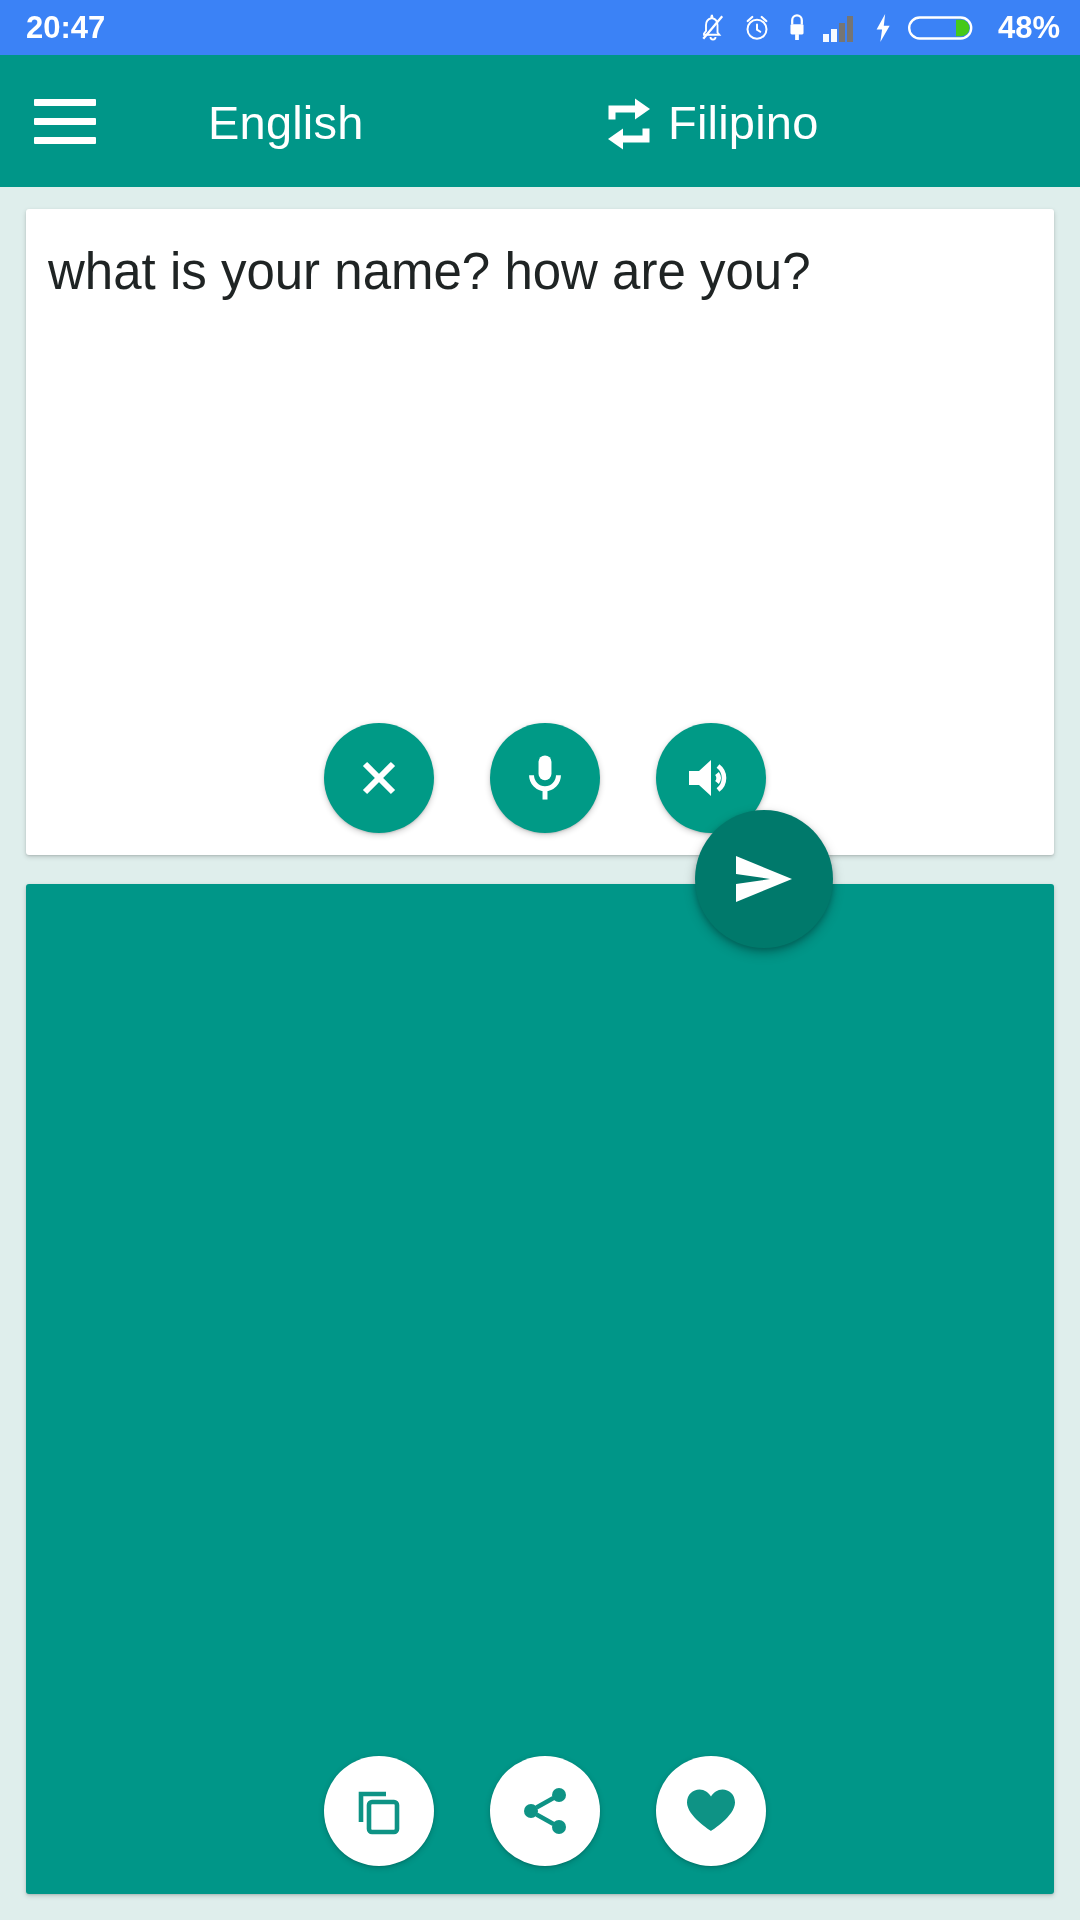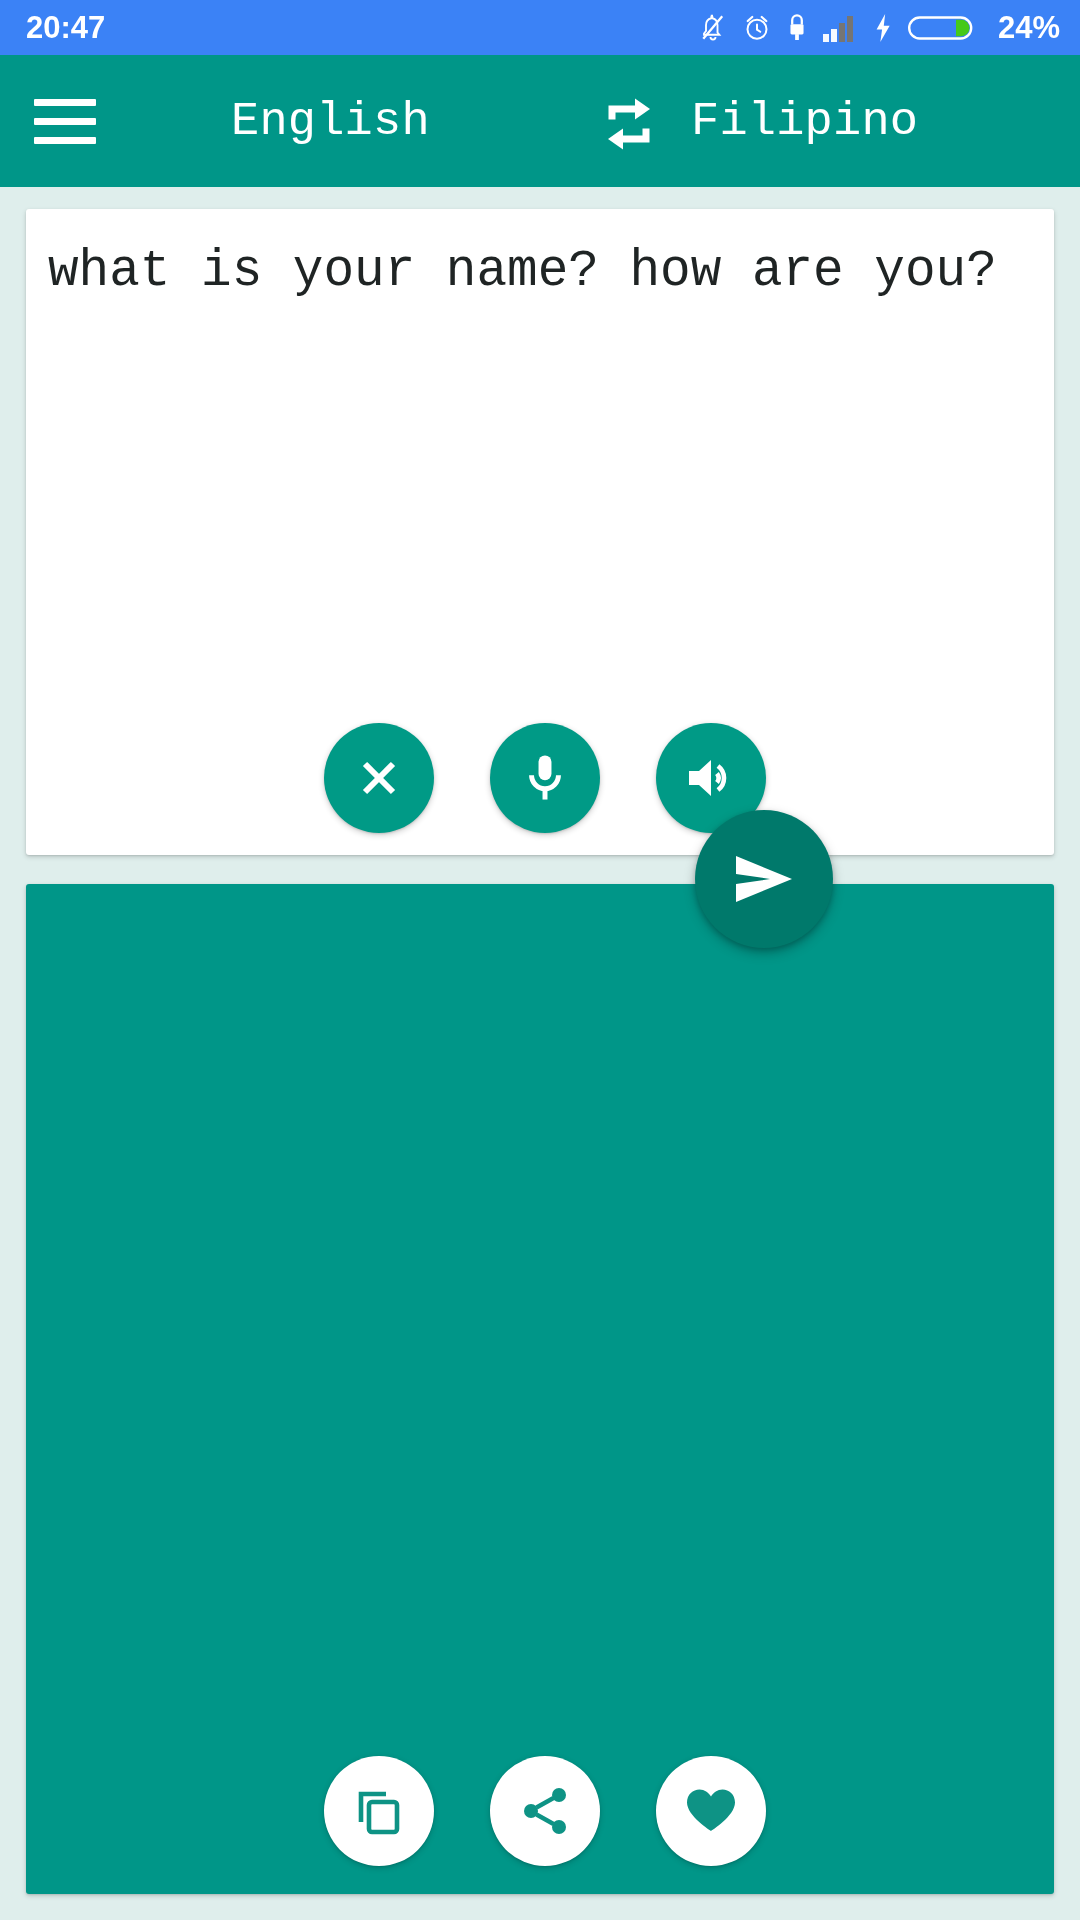--- a/index.html
+++ b/index.html
@@ -84,22 +84,21 @@
     background: #ffffff;
     border-radius: 1px;
   }
   .lang-label {
     position: absolute;
     color: #ffffff;
     font-size: 47px;
     font-weight: normal;
     letter-spacing: 0.2px;
     white-space: nowrap;
-    font-family: Liberation Mono, monospace;
-    margin-left: 23px;
+    font-family: Liberation Sans, sans-serif;
   }
   #lang-source { left: 208px; top: 40px; }
   #lang-target { left: 668px; top: 40px; }
 
   #swap-button {
     position: absolute;
     left: 598px;
     top: 38px;
     width: 62px;
     height: 62px;
@@ -122,21 +121,21 @@
   }
   #input-text {
     position: absolute;
     left: 22px;
     top: 32px;
     right: 24px;
     color: #1f2424;
     font-size: 51px;
     line-height: 1.22;
     font-weight: normal;
-    font-family: Liberation Mono, monospace;
+    font-family: Liberation Sans, sans-serif;
     word-wrap: break-word;
   }
   #input-actions {
     position: absolute;
     left: 0;
     bottom: 22px;
     width: 1028px;
     display: flex;
     justify-content: center;
     align-items: center;
@@ -265,21 +264,21 @@
         </svg>
       </span>
 
       <span class="sicon">
         <svg width="68" height="32" viewBox="0 0 68 32">
           <rect x="1.2" y="5.5" width="62" height="21" rx="10.5" ry="10.5" fill="none" stroke="#ffffff" stroke-width="2.4"></rect>
           <path d="M48 7.7h5.2a8.3 8.3 0 0 1 8.3 8.3 8.3 8.3 0 0 1-8.3 8.3H48z" fill="#45c91a"></path>
         </svg>
       </span>
 
-      <span id="battery-pct">24%</span>
+      <span id="battery-pct">48%</span>
     </div>
   </div>
 
   <div id="app-bar">
 
     <div id="menu-button">
       <div class="bar"></div>
       <div class="bar"></div>
       <div class="bar"></div>
     </div>

